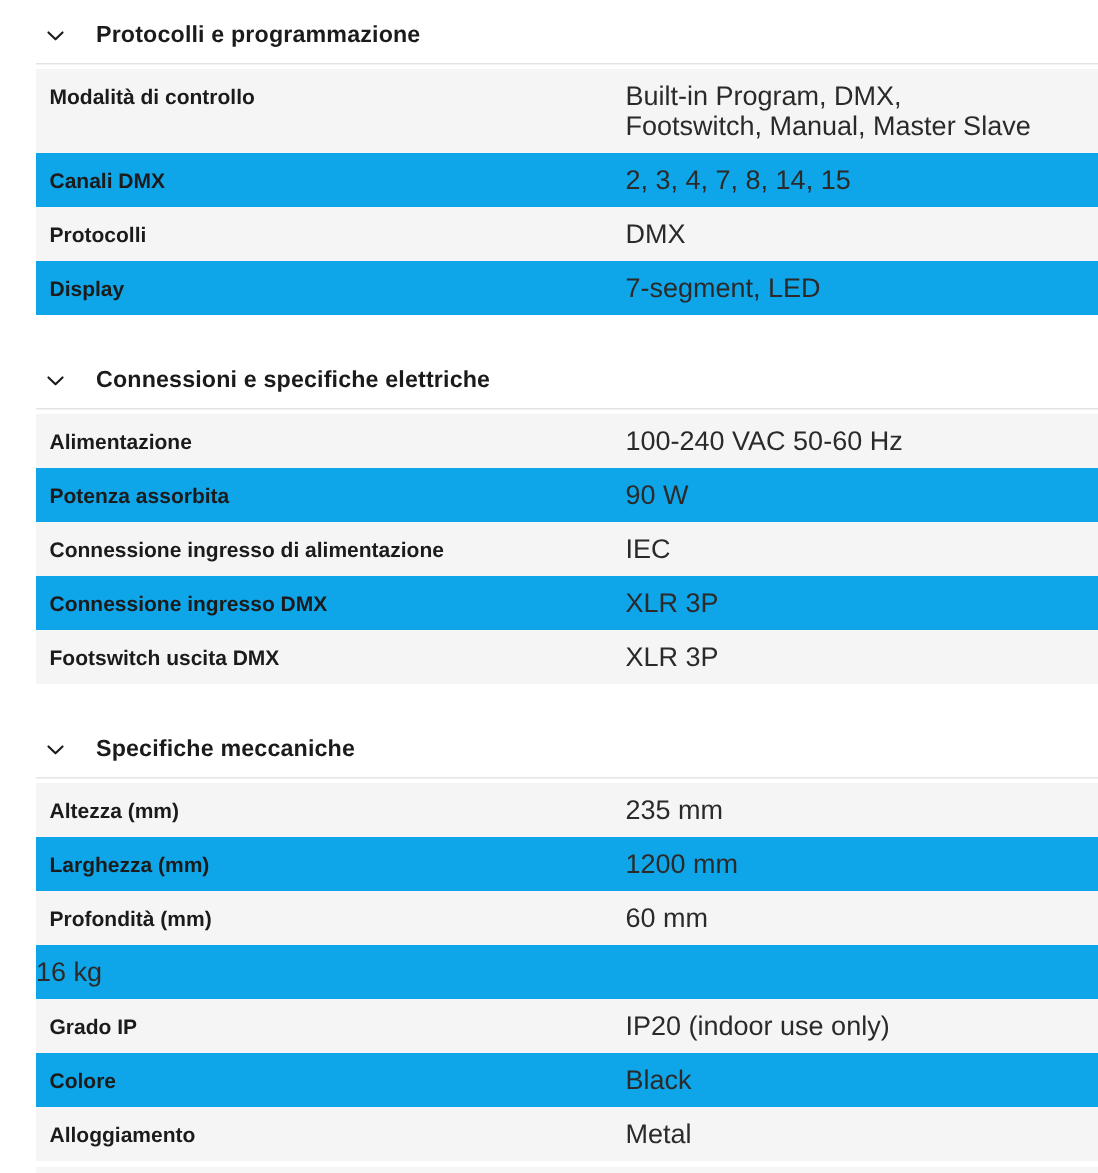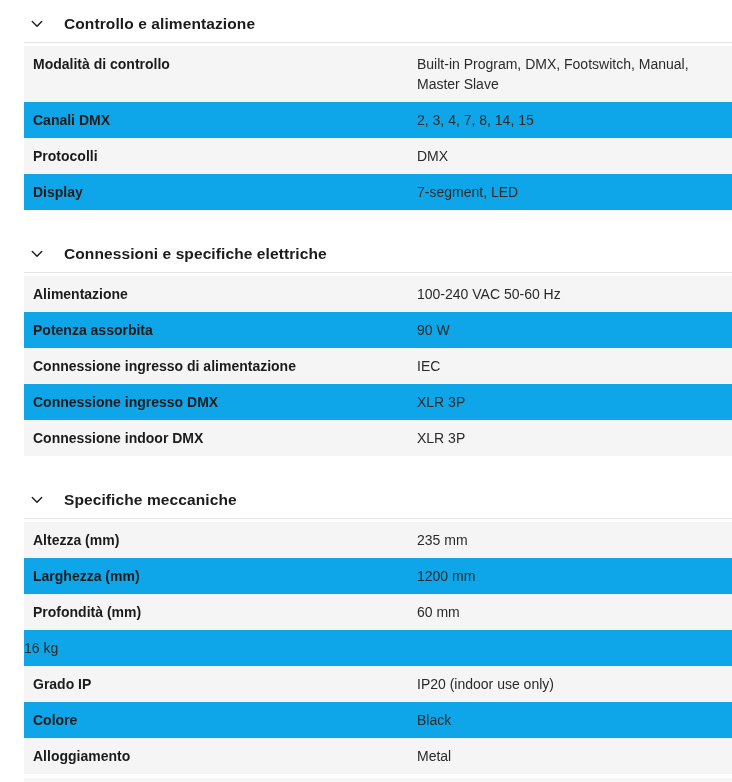--- a/index.html
+++ b/index.html
@@ -56,42 +56,42 @@
     padding-left: 9px;
     padding-right: 16px;
     font-size: 14px;
     line-height: 20px;
     color: #1b1b1b;
     font-weight: bold;
   }
   .spec-value {
     flex: 1;
     padding-right: 36px;
-    font-size: 14px;
+    font-size: 18px;
     line-height: 20px;
     color: #2b2a29;
   }
   .partial-next {
     height: 6px;
     margin-top: 4px;
     background: #f6f6f6;
   }
 </style>
 </head>
 <body>
 
 <div class="page" id="page">
   <section class="spec-section">
     <div class="section-header">
       <span class="chevron">
         <svg width="12" height="8" viewBox="0 0 12 8" aria-hidden="true">
           <polyline points="1.3,1.6 6,6.2 10.7,1.6" fill="none" stroke="#1b1b1b" stroke-width="1.4" stroke-linecap="round" stroke-linejoin="round"></polyline>
         </svg>
       </span>
-      <h2 class="section-title">Controllo e alimentazione</h2>
+      <h2 class="section-title">Protocolli e programmazione</h2>
     </div>
     <div class="rows">
   <div class="spec-row">
     <div class="spec-label">Modalità di controllo</div>
     <div class="spec-value">Built-in Program, DMX, Footswitch, Manual, Master Slave</div>
   </div>
 
   <div class="spec-row">
     <div class="spec-label">Canali DMX</div>
     <div class="spec-value">2, 3, 4, 7, 8, 14, 15</div>
@@ -133,21 +133,21 @@
     <div class="spec-label">Connessione ingresso di alimentazione</div>
     <div class="spec-value">IEC</div>
   </div>
 
   <div class="spec-row">
     <div class="spec-label">Connessione ingresso DMX</div>
     <div class="spec-value">XLR 3P</div>
   </div>
 
   <div class="spec-row">
-    <div class="spec-label">Connessione indoor DMX</div>
+    <div class="spec-label">Footswitch uscita DMX</div>
     <div class="spec-value">XLR 3P</div>
   </div>
 </div>
   </section>
 
   <section class="spec-section">
     <div class="section-header">
       <span class="chevron">
         <svg width="12" height="8" viewBox="0 0 12 8" aria-hidden="true">
           <polyline points="1.3,1.6 6,6.2 10.7,1.6" fill="none" stroke="#1b1b1b" stroke-width="1.4" stroke-linecap="round" stroke-linejoin="round"></polyline>

